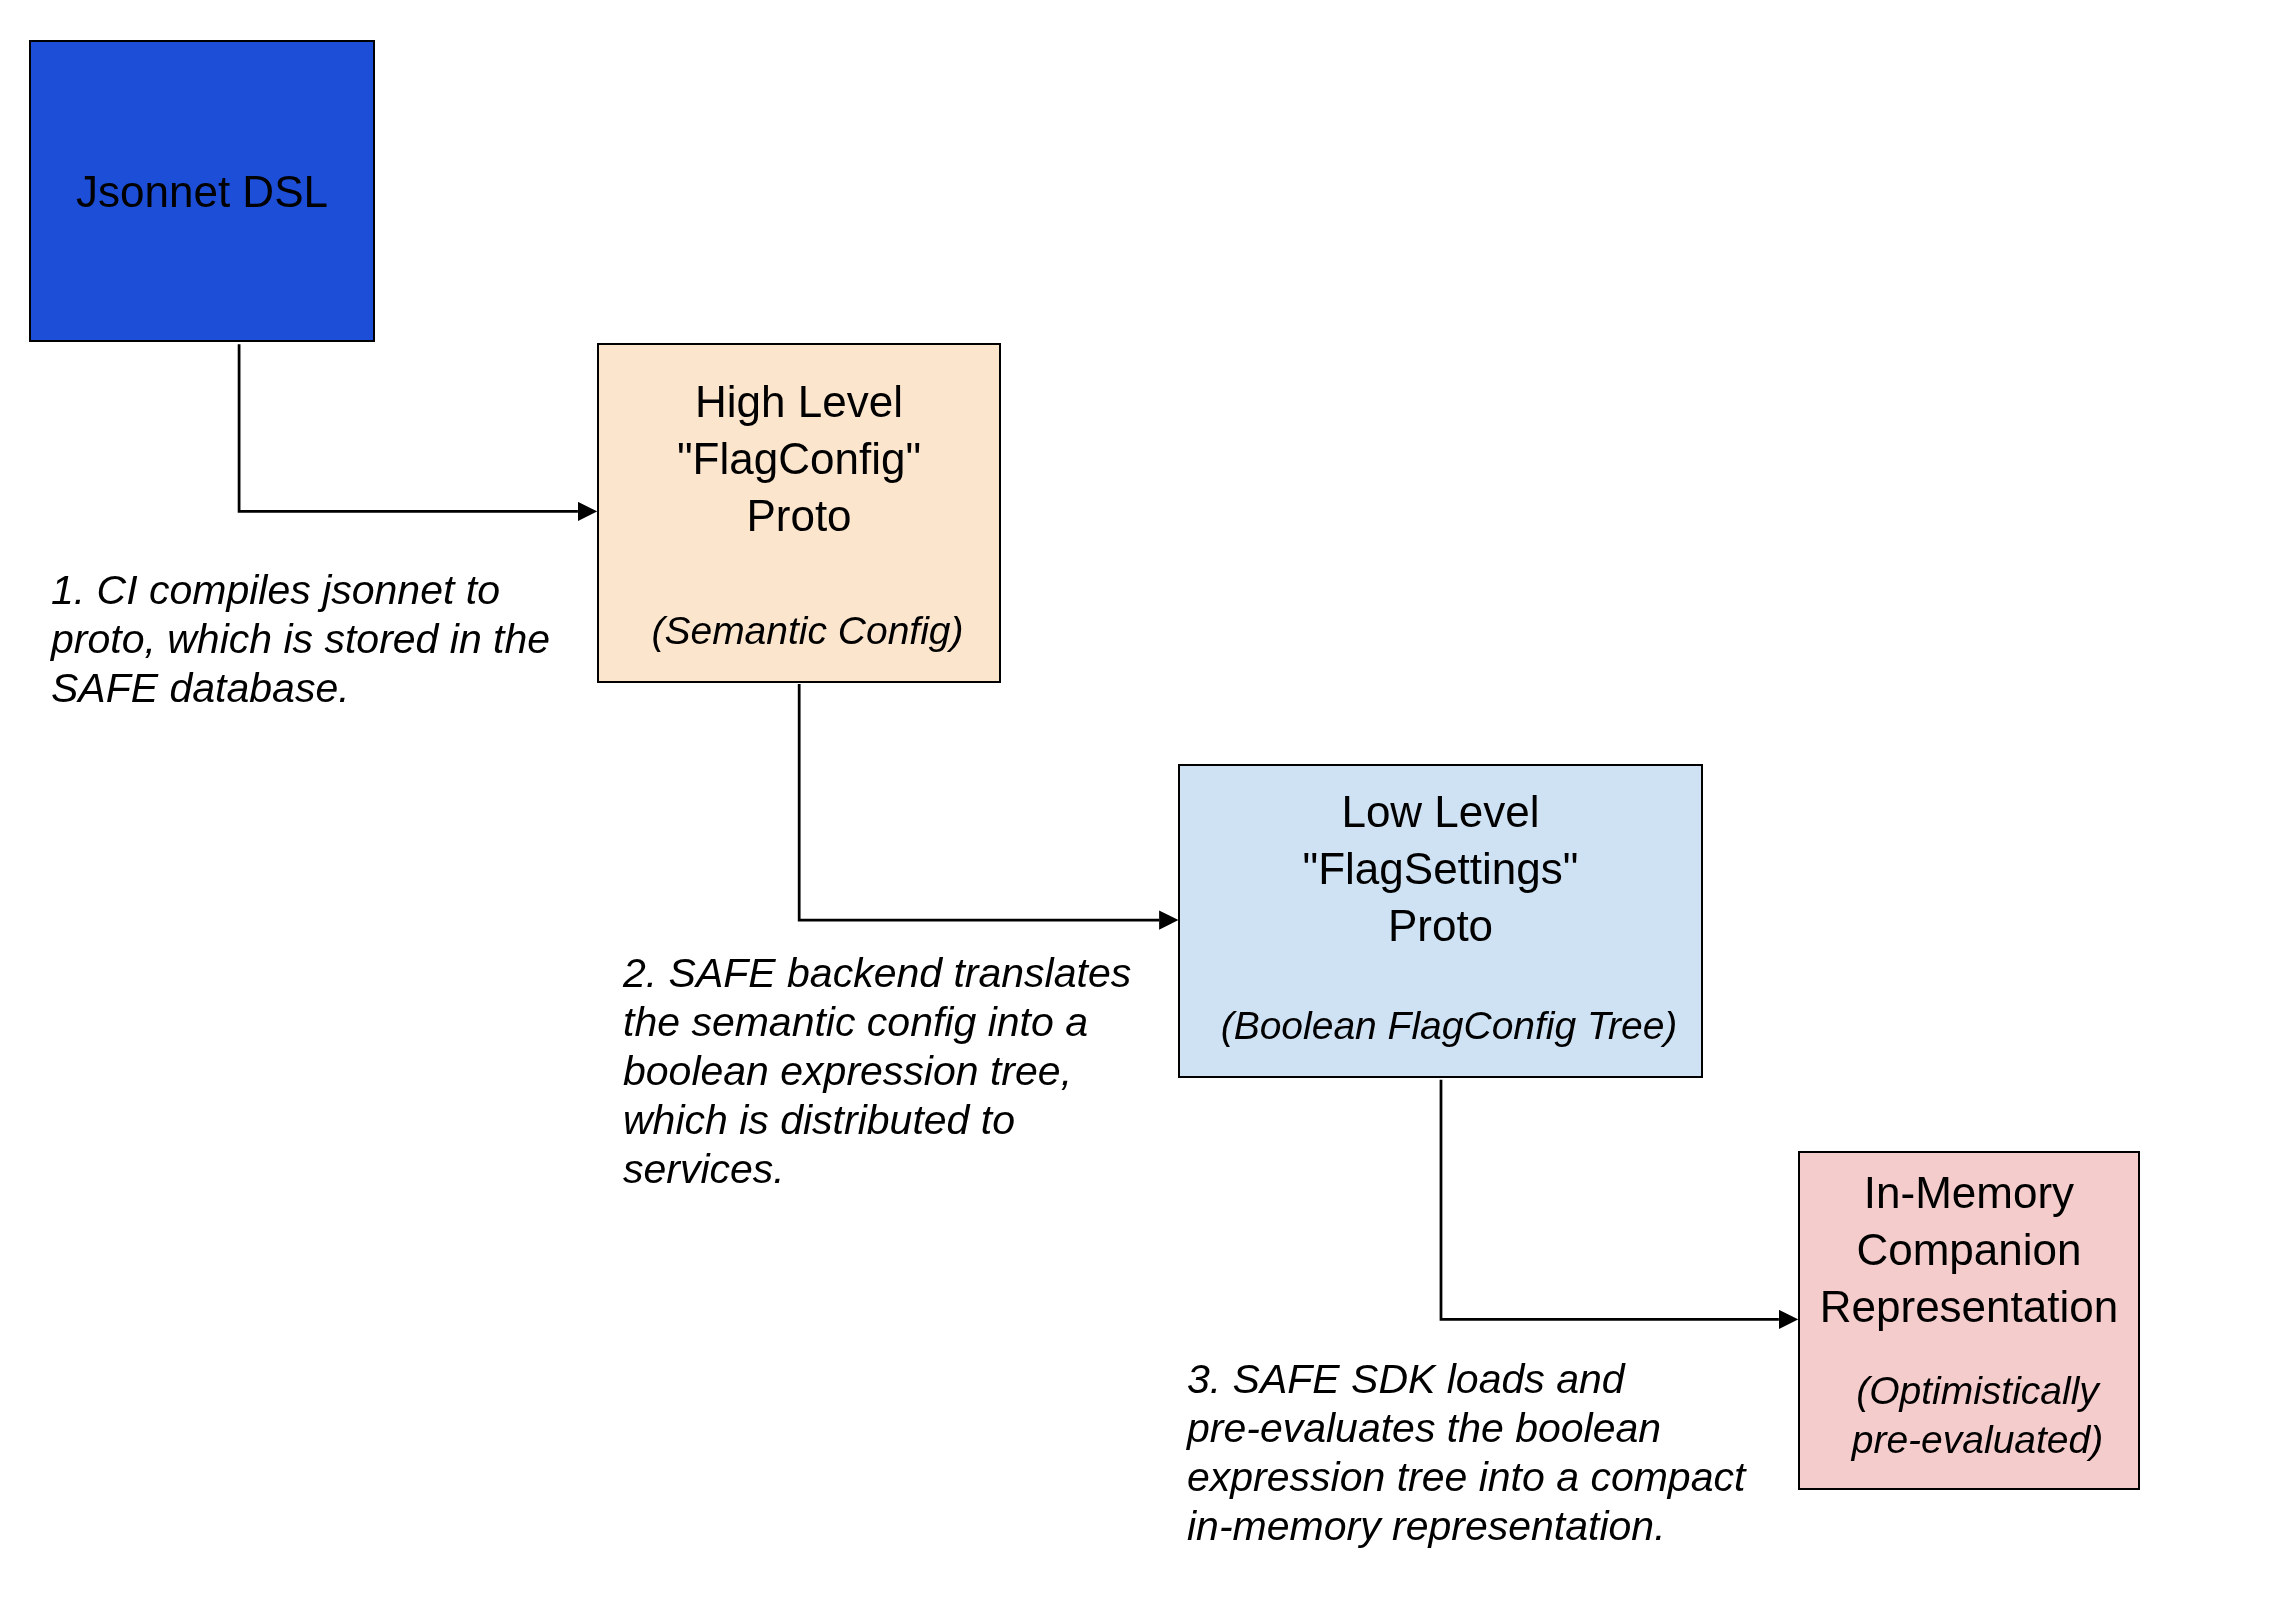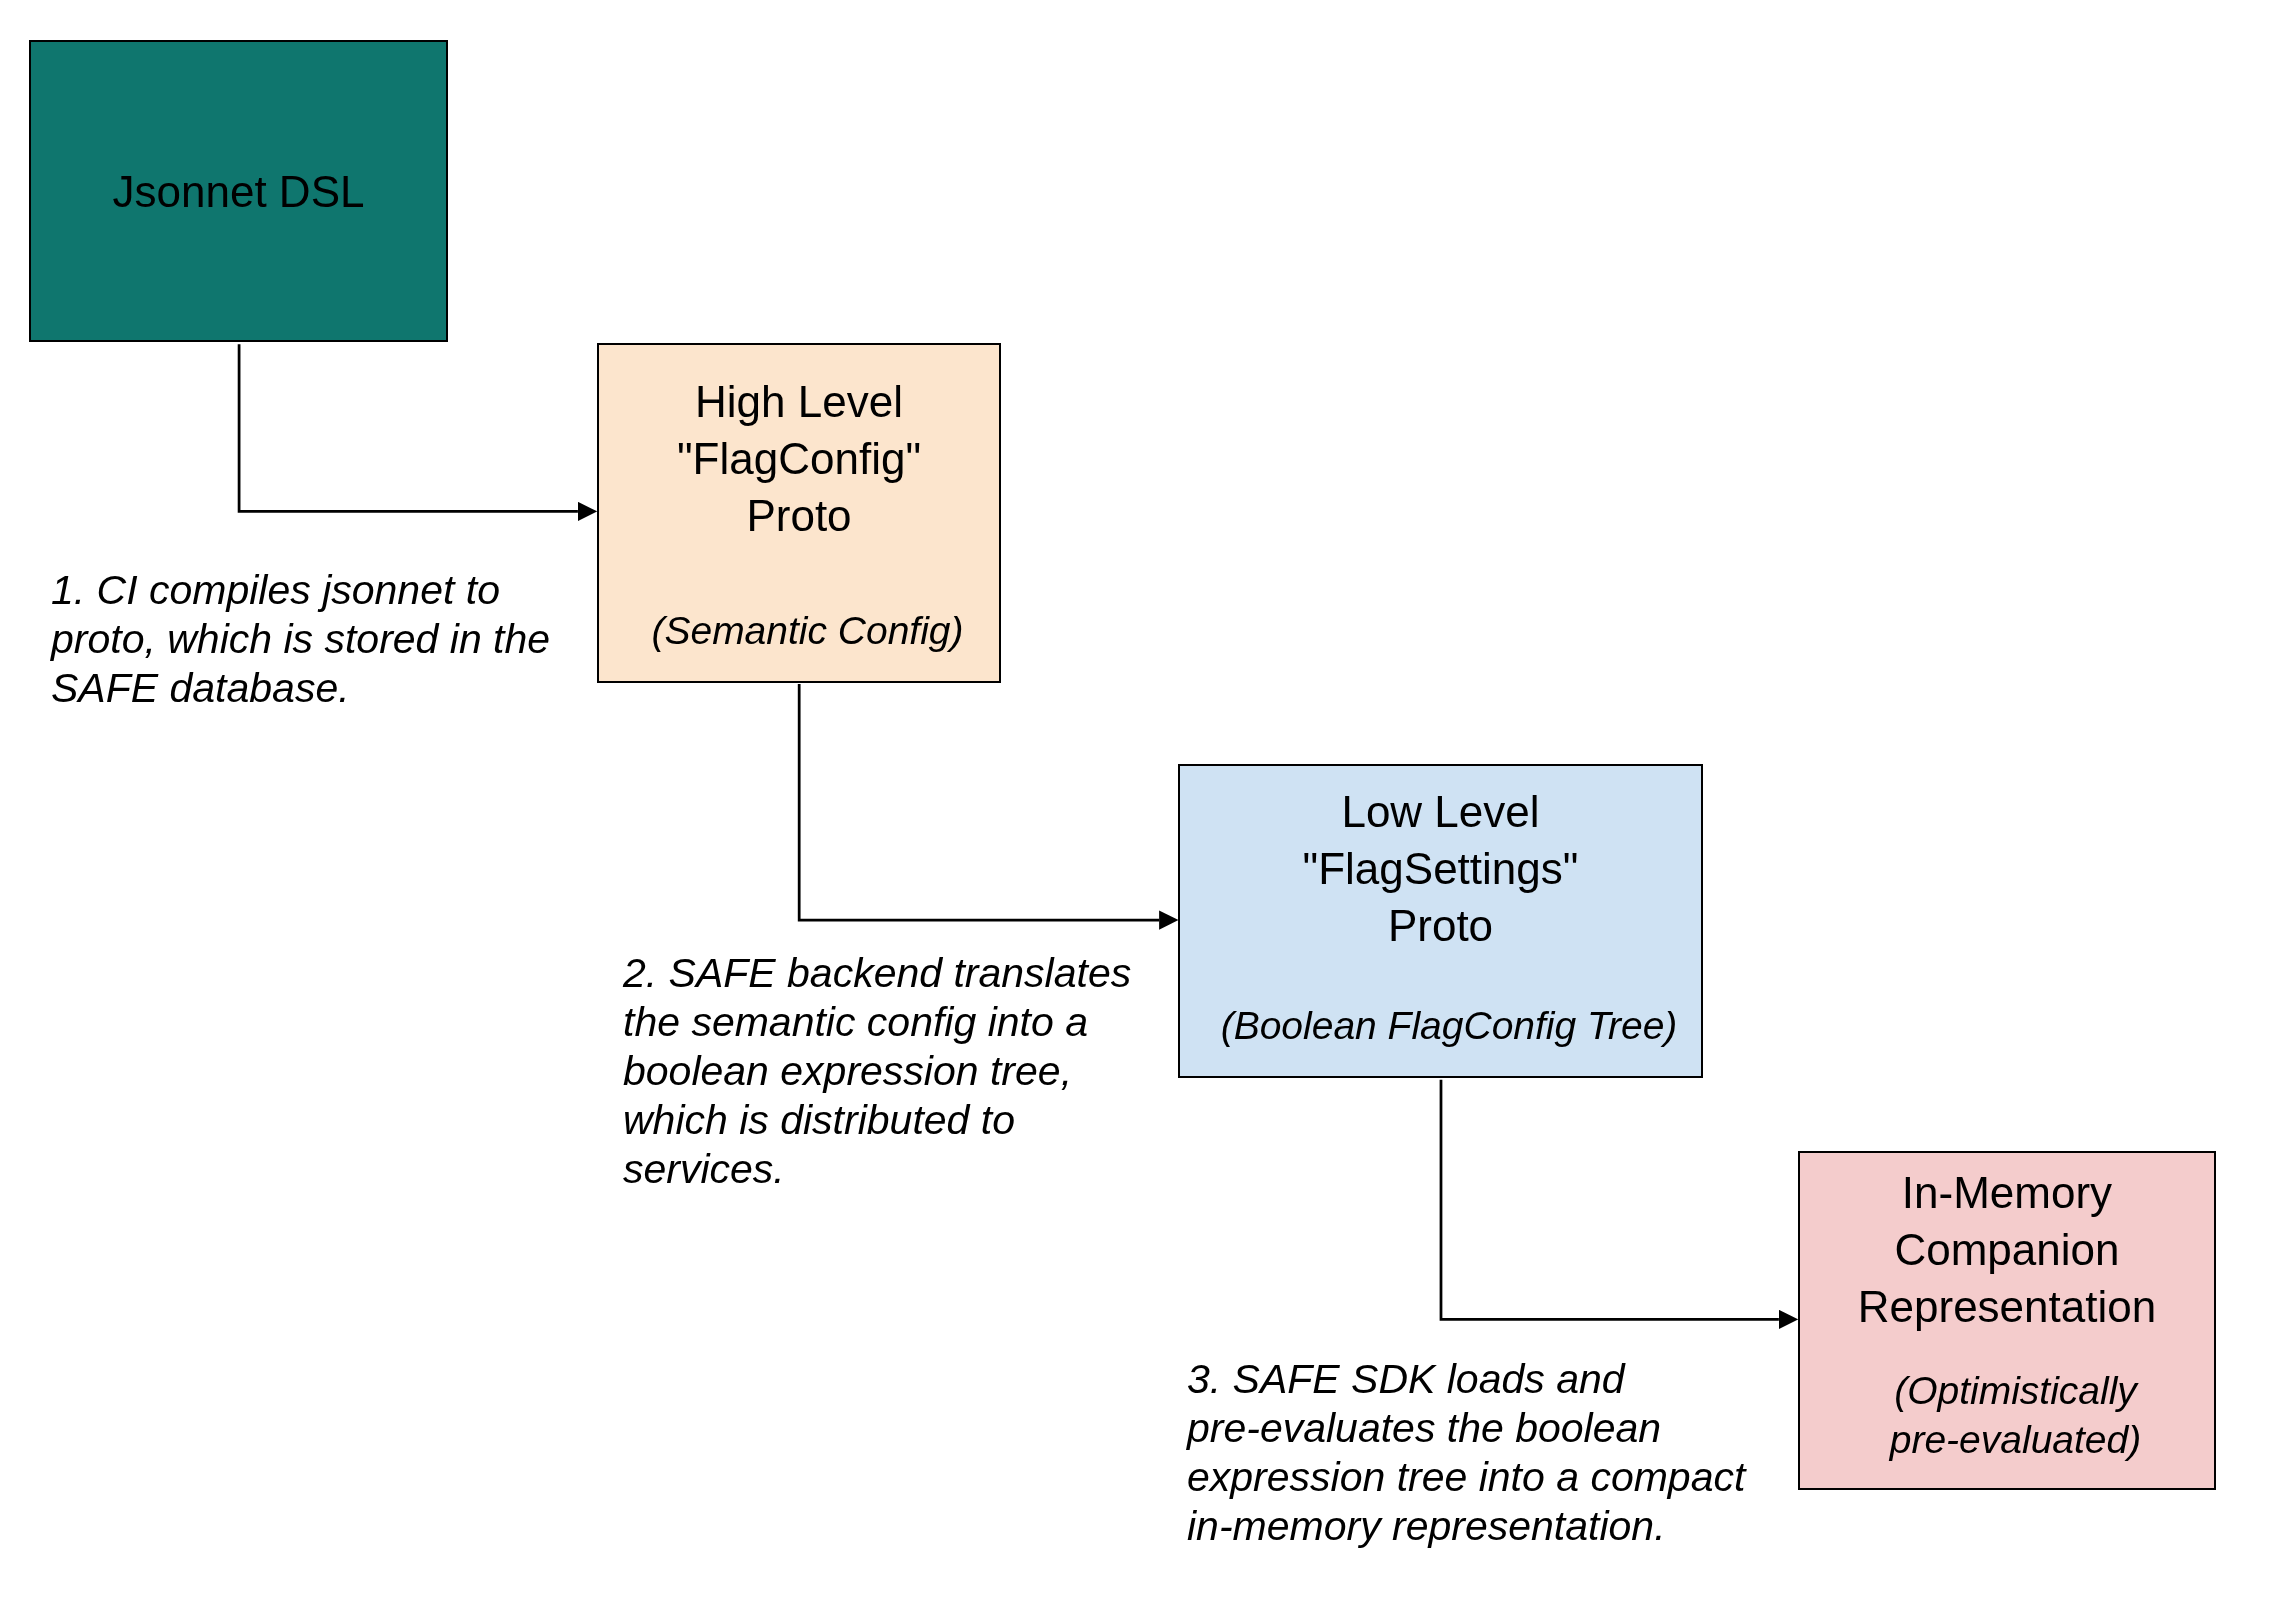--- a/index.html
+++ b/index.html
@@ -60,39 +60,39 @@
         <path d="M 0 0 L 10 5 L 0 10 z" style="fill: rgb(0, 0, 0);"></path>
       </marker>
     </defs>
     <g fill="none" stroke-width="3" style="stroke: rgb(0, 0, 0);">
       <polyline points="260,375 260,557 629,557" marker-end="url(#ah)"></polyline>
       <polyline points="870,745 870,1002 1262,1002" marker-end="url(#ah)"></polyline>
       <polyline points="1569,1176 1569,1437 1937,1437" marker-end="url(#ah)"></polyline>
     </g>
   </svg>
 
-  <div class="box center" style="left: 29px; top: 40px; width: 419px; height: 302px; background-color: #0f766e;">
+  <div class="box center" style="left: 29px; top: 40px; width: 346px; height: 302px; background-color: #1d4ed8;">
     <div class="box-title">Jsonnet DSL</div>
   </div>
 
   <div class="box" style="left: 597px; top: 343px; width: 404px; height: 340px; padding: 27.5px 7.3px 26px; background-color: rgb(252, 229, 205); gap: 11px;">
     <div class="box-title">High Level
 "FlagConfig"
 Proto</div>
     <div class="box-subtitle">(Semantic Config)</div>
   </div>
 
   <div class="box" style="left: 1178px; top: 764px; width: 525px; height: 314px; padding: 16.5px 7.3px 26px; background-color: rgb(207, 226, 243);">
     <div class="box-title">Low Level
 "FlagSettings"
 Proto</div>
     <div class="box-subtitle">(Boolean FlagConfig Tree)</div>
   </div>
 
-  <div class="box" style="left: 1798px; top: 1151px; width: 418px; height: 339px; padding: 11px 7.3px 24px; background-color: rgb(244, 204, 204);">
+  <div class="box" style="left: 1798px; top: 1151px; width: 342px; height: 339px; padding: 11px 7.3px 24px; background-color: rgb(244, 204, 204);">
     <div class="box-title">In-Memory
 Companion
 Representation</div>
     <div class="box-subtitle">(Optimistically
 pre-evaluated)</div>
   </div>
 
   <div class="annotation" style="left:51px; top:554px; width:569px;">1. CI compiles jsonnet to
 proto, which is stored in the
 SAFE database.</div>

